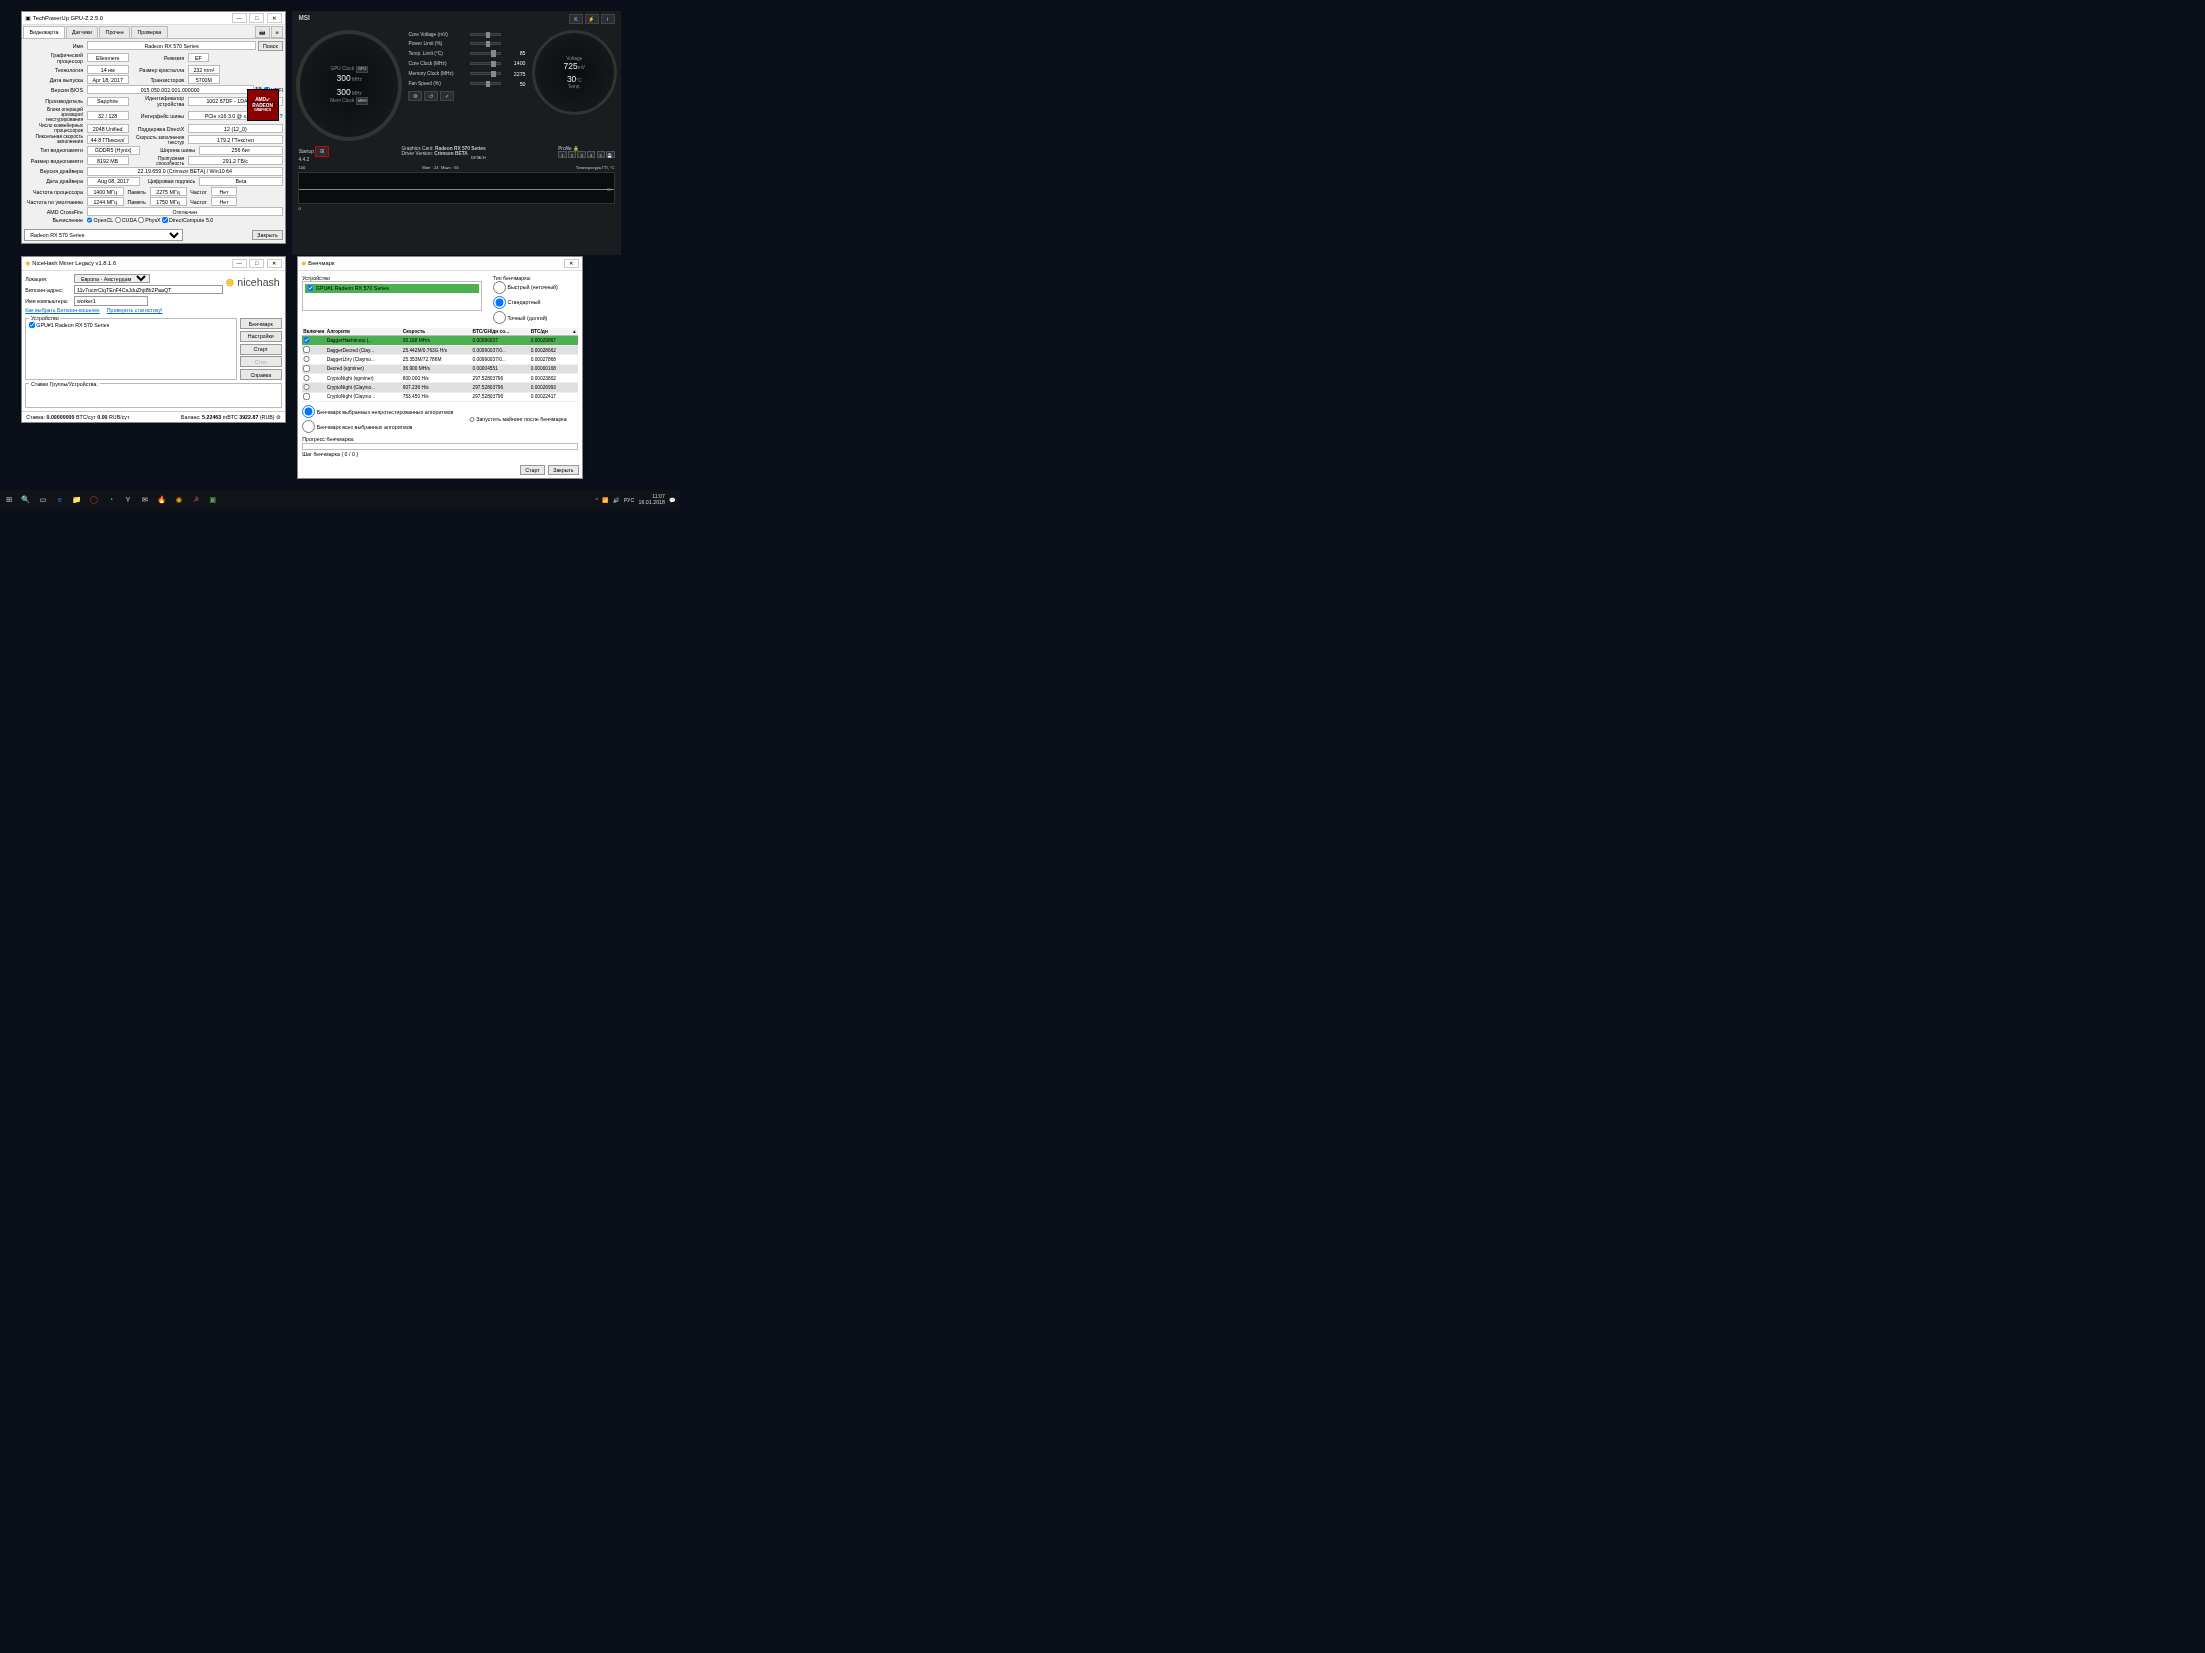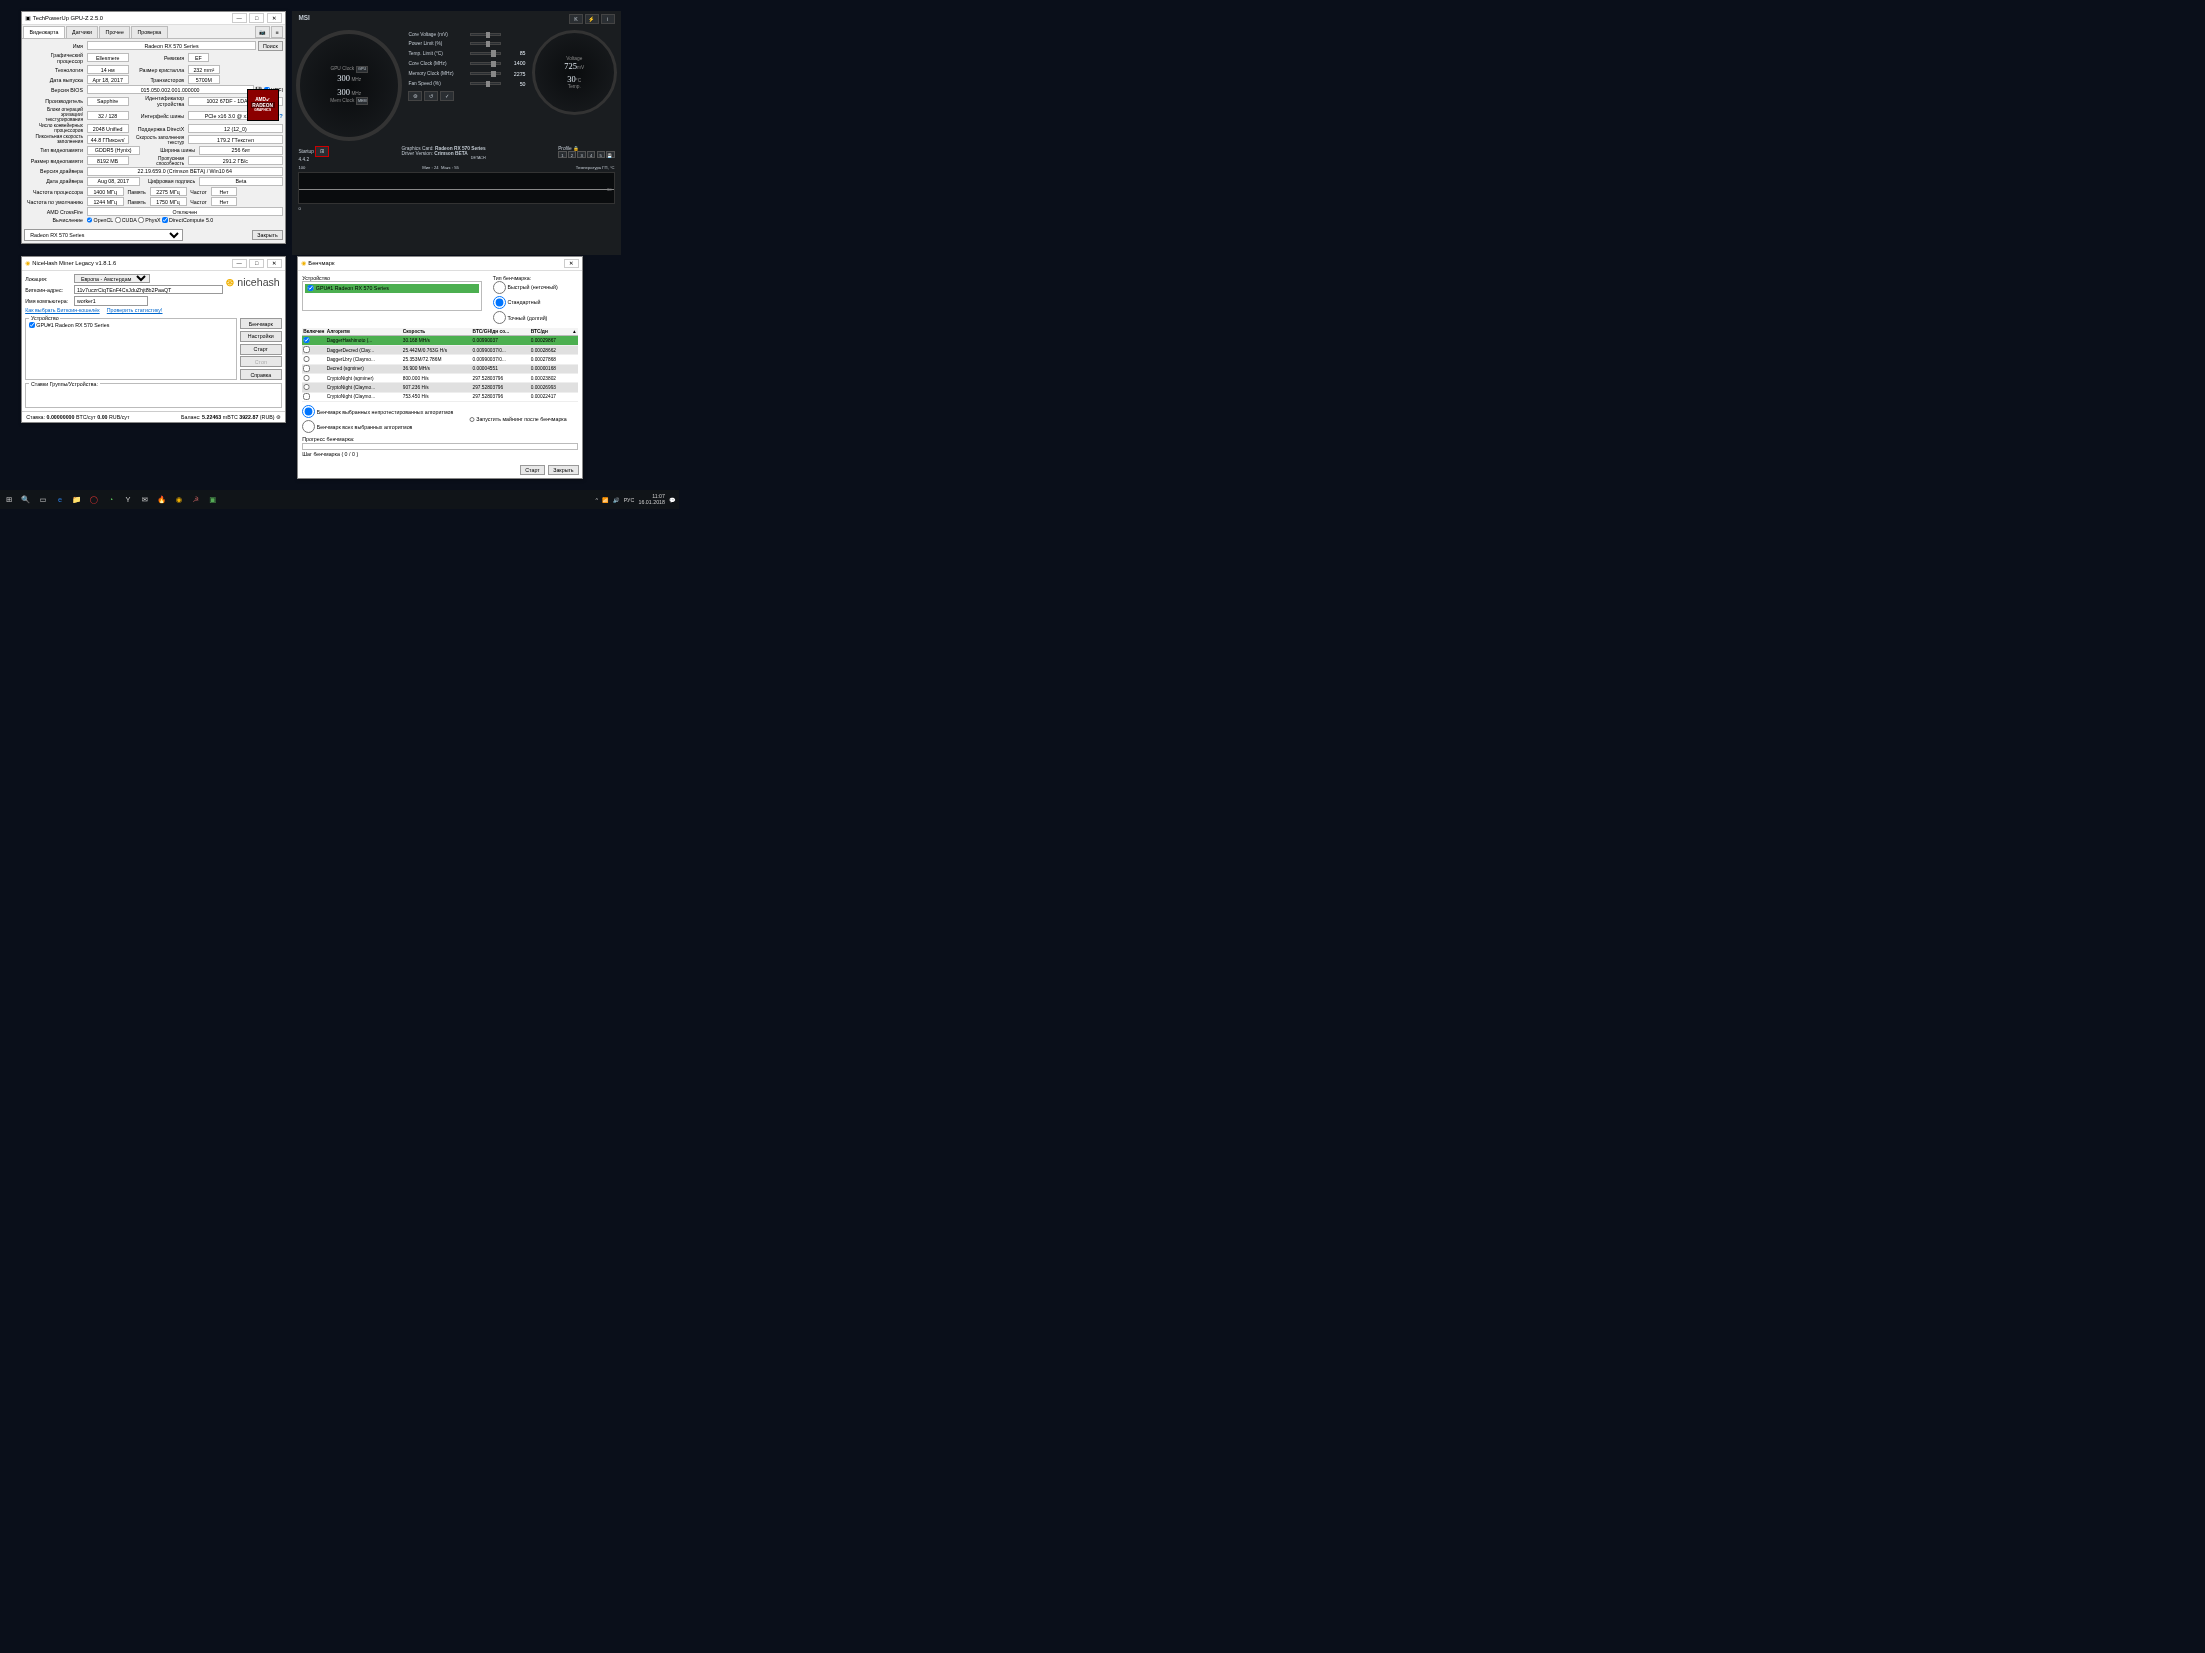--- a/index.html
+++ b/index.html
@@ -36,21 +36,21 @@
 .gauge { width: 106px; height: 111px; border: 4.2px solid #333; border-radius: 50%; position: relative; background: radial-gradient(#0a0c0e, #1a1d20); display: flex; flex-direction: column; align-items: center; justify-content: center; }
 .gauge-sub { font-size: 4.8px; color: #888; }
 .gauge.small { width: 85px; height: 85px; border-width: 3.2px; }
 .sliders { flex: 1; padding: 2.1px; }
 .slider-row { display: flex; align-items: center; margin-bottom: 4.2px; gap: 3.2px; }
 .slider-lbl { width: 58px; font-size: 4.8px; }
 .slider-bar { flex: 1; height: 3.2px; background: #2a2e32; border: 0.5px solid #444; position: relative; }
 .slider-bar::after { content: ""; position: absolute; width: 4.2px; height: 6.4px; background: #888; top: -2.1px; }
 .sv50::after { left: 50%; } .sv70::after { left: 70%; }
 .slider-val { width: 21px; text-align: right; font-size: 5.3px; color: #e0e8f0; }
-.reading { font-family: Liberation Serif, serif; color: #e0e8f0; font-size: 8.5px; }
+.reading { font-family: Liberation Sans, sans-serif; color: #e0e8f0; font-size: 8.5px; }
 .msi-info { display: flex; justify-content: space-between; padding: 3.2px 6.4px; font-size: 4.8px; }
 .profiles { display: flex; gap: 1.1px; }
 .prof { width: 8.5px; height: 7.4px; background: #2a2e32; border: 0.5px solid #555; text-align: center; font-size: 4.2px; line-height: 7.4px; }
 .graph { height: 32px; background: #0a0c0e; margin: 2.1px 6.4px; border: 0.5px solid #333; position: relative; }
 .graph-line { position: absolute; top: 16px; left: 0; right: 0; height: 0.5px; background: #888; }
 .graph-lbl { position: absolute; right: 2.1px; font-size: 4.2px; color: #888; }
 
 
 .nh { position: absolute; top: 256px; left: 21px; width: 265px; background: #fff; border: 0.5px solid #888; box-shadow: 1.1px 1.1px 4.2px rgba(0,0,0,.4); }
 .nh-title { background: #fff; padding: 1.6px 3.2px; display: flex; align-items: center; gap: 2.1px; border-bottom: 0.5px solid #ddd; }

